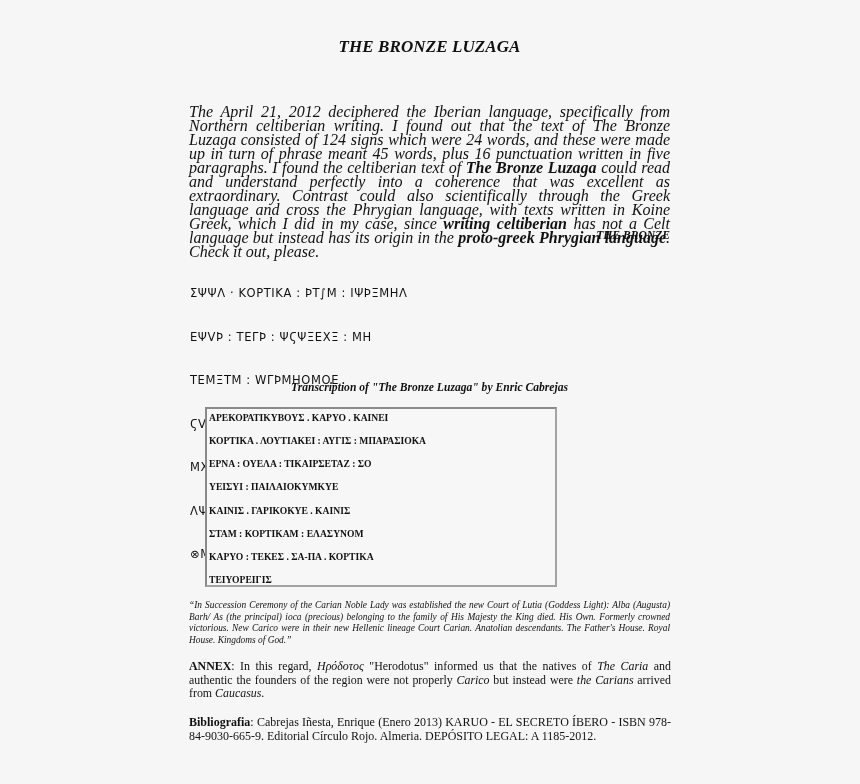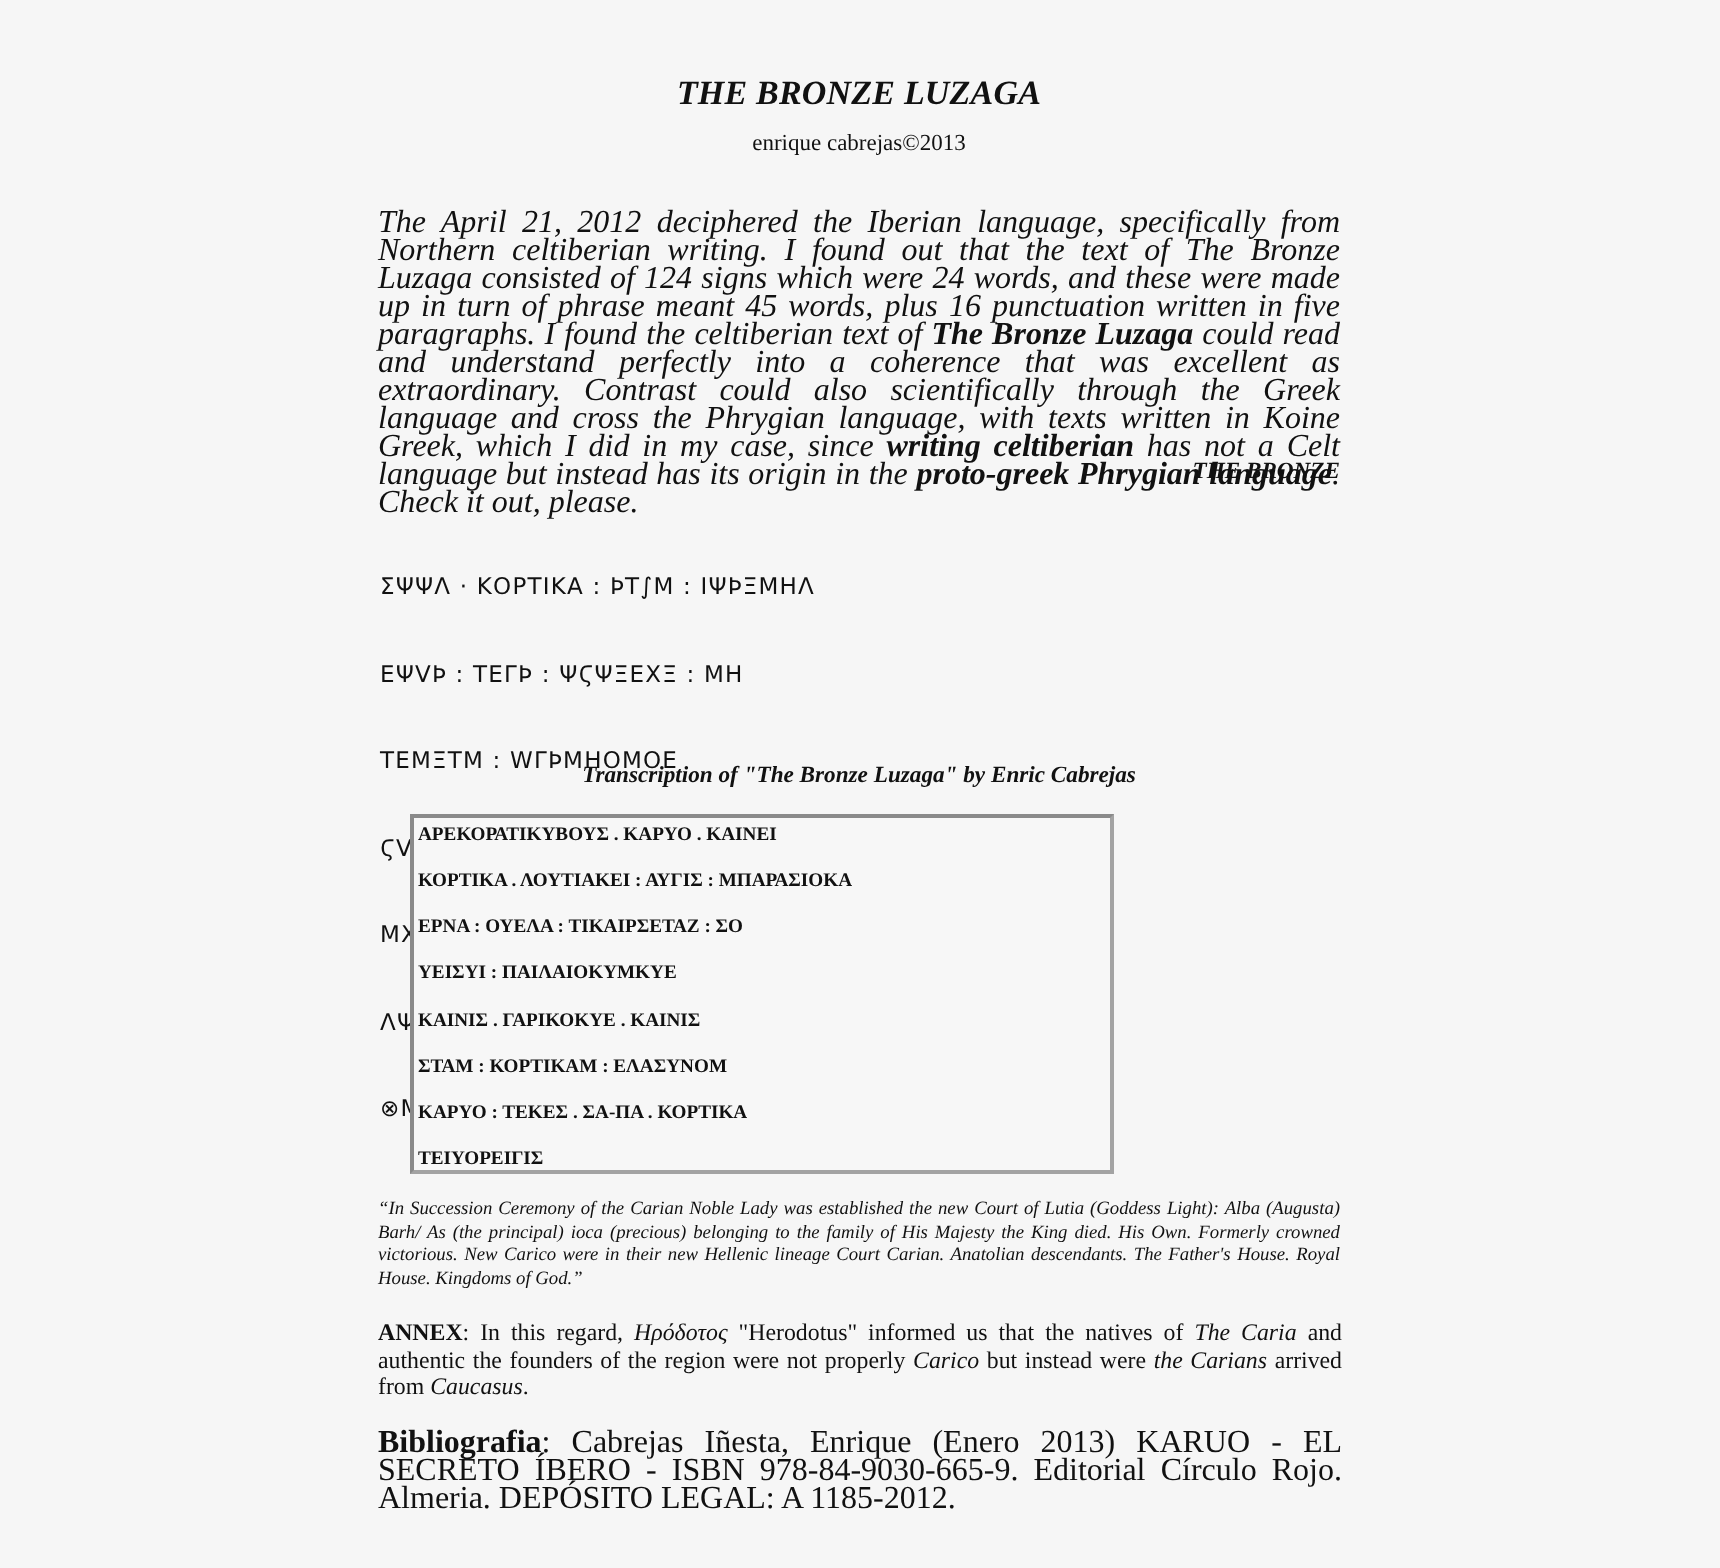--- a/index.html
+++ b/index.html
@@ -51,32 +51,31 @@
     position: absolute; left: 0; width: 481px; top: 600px;
     font-style: italic; font-size: 9.4px; line-height: 11.7px; text-align: justify;
   }
   .annex {
     position: absolute; left: 0; width: 482px; top: 660px;
     font-size: 11.9px; line-height: 13.5px; text-align: justify; text-align-last: left;
   }
   .annex b { font-weight: bold; }
   .biblio {
     position: absolute; left: 0; width: 482px; top: 715px;
-    font-size: 16px; line-height: 14px; text-align: justify; text-align-last: left;
+    font-size: 12px; line-height: 14px; text-align: justify; text-align-last: left;
   }
 </style>
 </head>
 <body>
 
 <div class="page">
 
   <div class="title">THE BRONZE LUZAGA</div>
 
   <div class="authors">
-    <div>enrique cabrejas©2013</div>
   </div>
 
   <div class="intro"><span>The April 21, 2012 deciphered the Iberian language, specifically from Northern celtiberian writing. I found out that the text of The Bronze Luzaga consisted of 124 signs which were 24 words, and these were made up in turn of phrase meant 45 words, plus 16 punctuation written in five paragraphs. I found  the celtiberian text of </span><b>The Bronze Luzaga</b><span> could read and understand perfectly into a coherence that was excellent as extraordinary. Contrast could also scientifically through the Greek language and cross the Phrygian language, with texts written in Koine Greek, which I did in my case, since </span><b>writing celtiberian</b><span> has not a Celt language but instead has its origin in the </span><b>proto-greek Phrygian language</b><span>. Check it out, please.</span></div>
 
   <div class="section-heading">THE BRONZE</div>
 
   <div class="script">
     <div>ΣΨΨΛ · ΚΟΡΤΙΚΑ : ÞΤ∫Μ : ΙΨÞΞΜΗΛ</div>
     <div>ΕΨVÞ : ΤΕΓÞ : ΨϚΨΞΕΧΞ : ΜΗ</div>
     <div>ΤΕΜΞΤΜ : WΓÞΜΗΟΜΟΕ</div>

